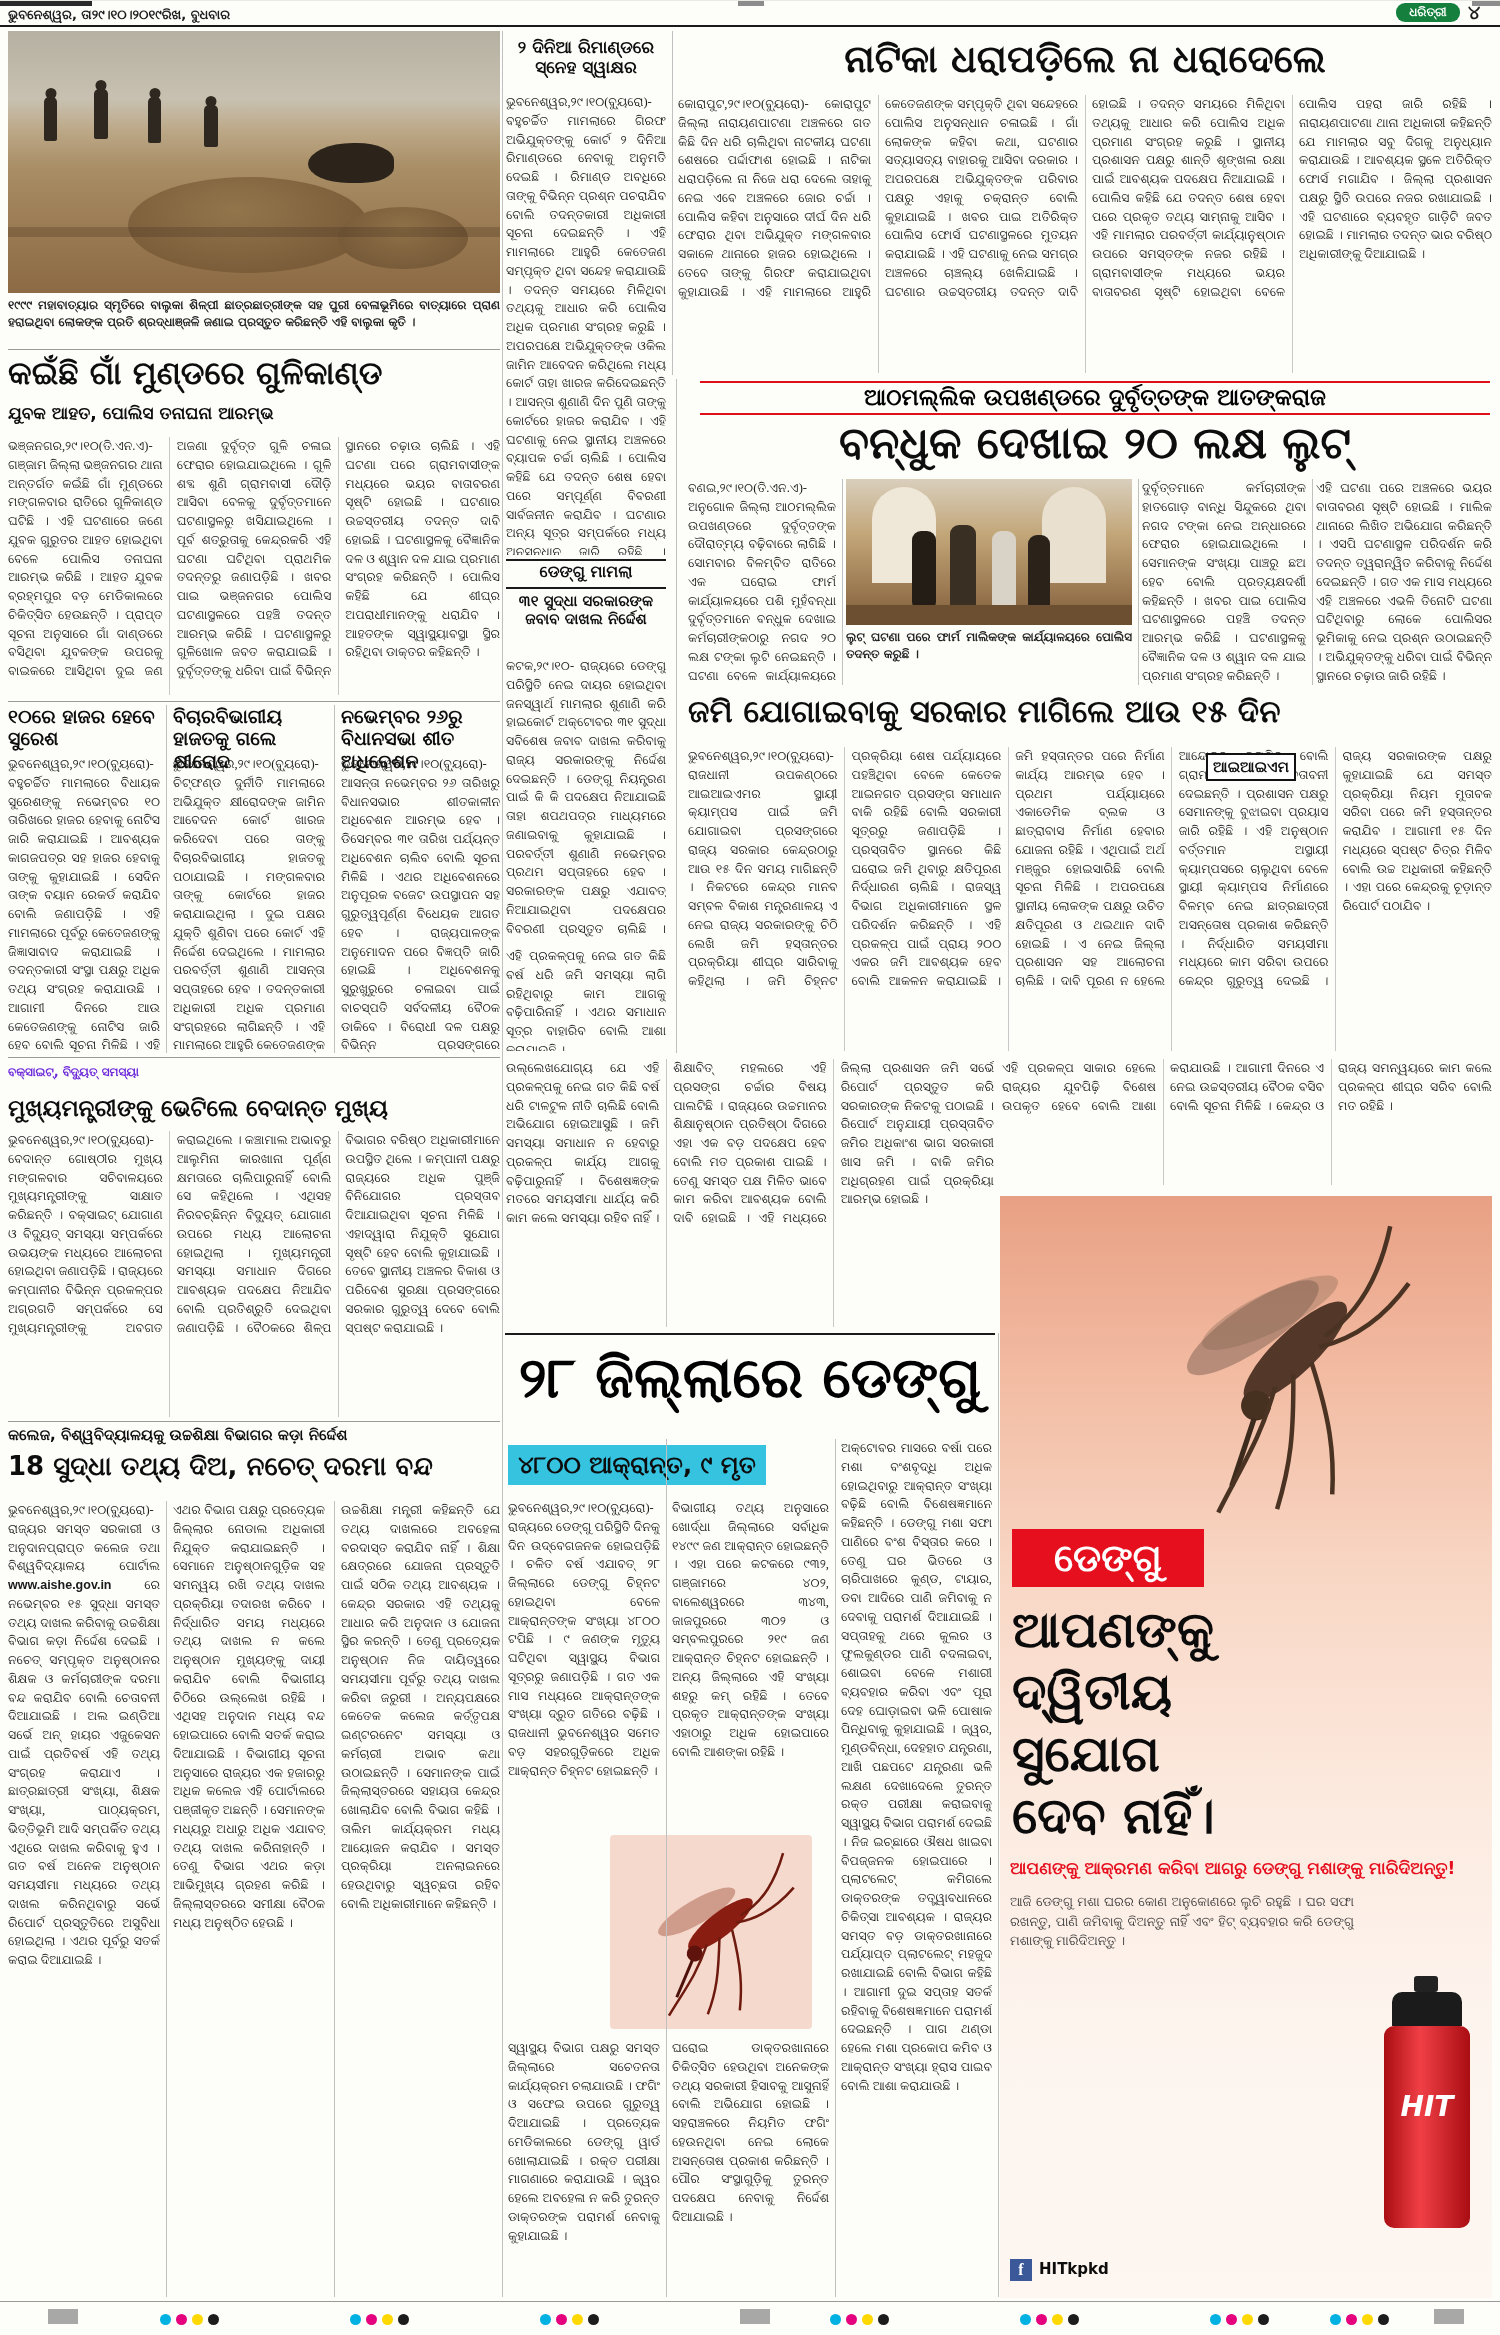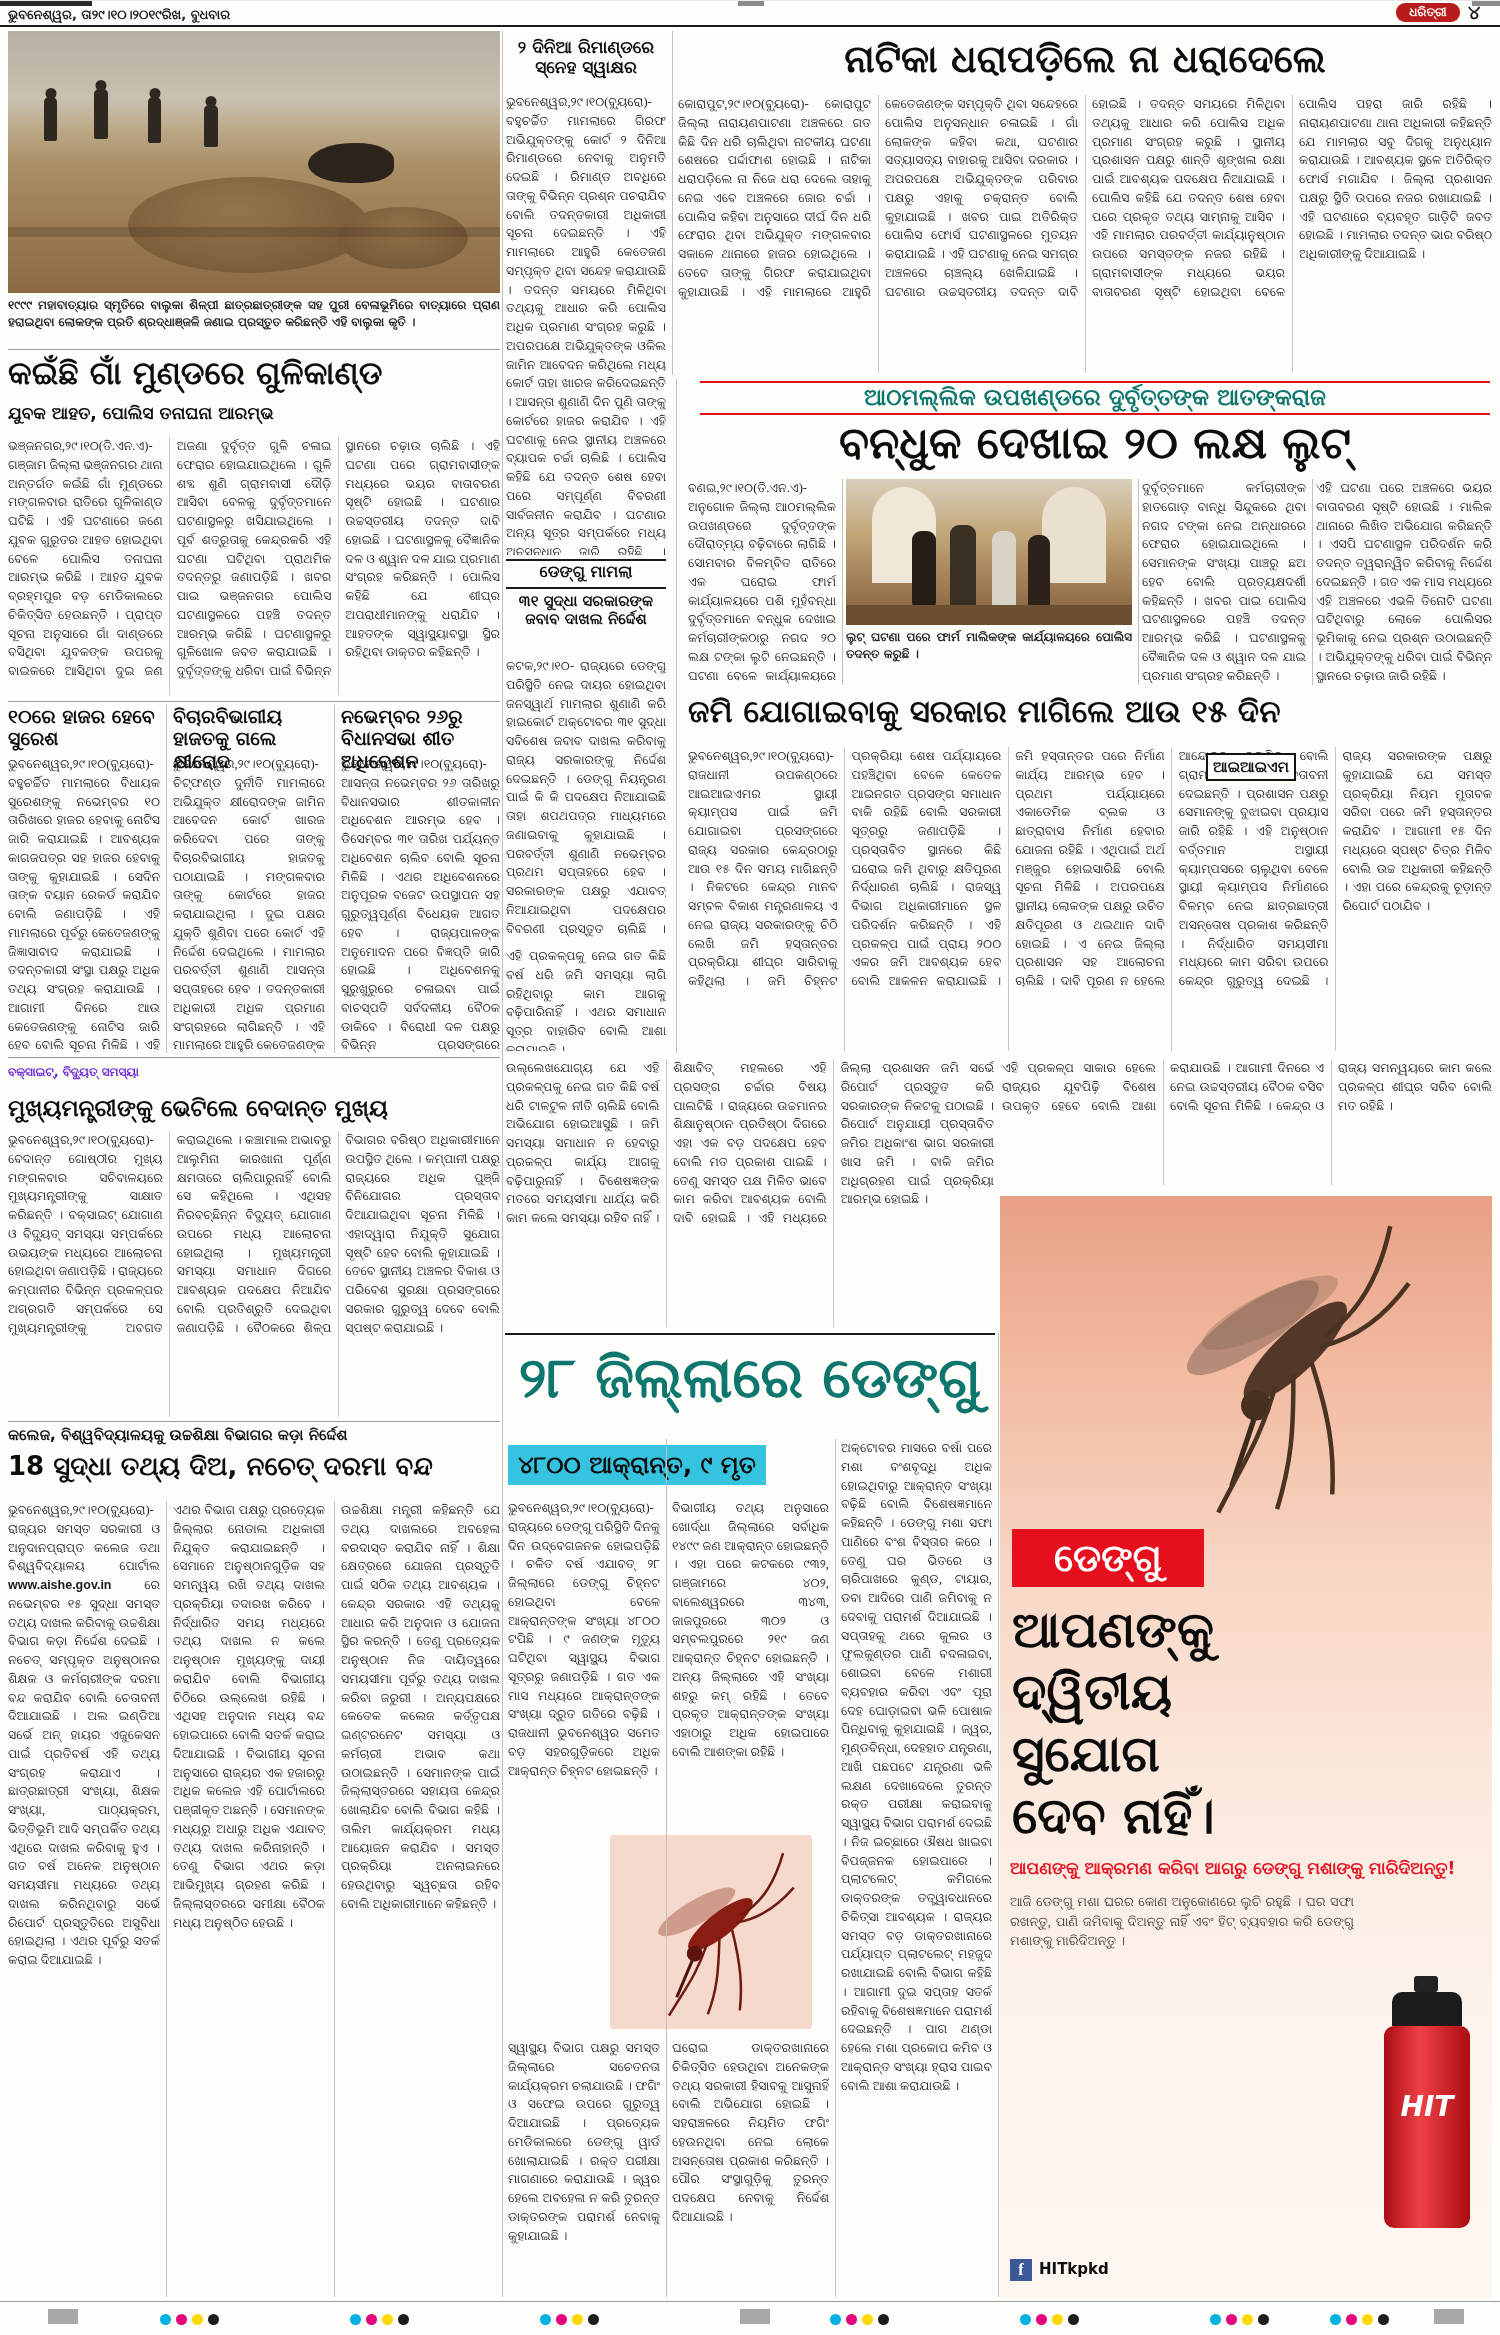--- a/index.html
+++ b/index.html
@@ -14,39 +14,39 @@
   .cols3{column-count:3;column-gap:14px;column-rule:1px solid #c8c8c8}
   .cols4{column-count:4;column-gap:14px;column-rule:1px solid #c8c8c8}
   .cols5{column-count:5;column-gap:14px;column-rule:1px solid #c8c8c8}
   .vr{position:absolute;width:1px;background:#c0c0c0}
   .hr{position:absolute;background:#1a1a1a}
   .hr-light{position:absolute;background:#9a9a9a}
   .photo{position:absolute;overflow:hidden}
   .fig{position:absolute;background:#2e2820;border-radius:5px 5px 2px 2px}
   .fig .head{position:absolute;left:50%;top:-9px;transform:translateX(-50%);width:11px;height:11px;
              border-radius:50%;background:#2e2820}
-  .red{color:#0f766e}
+  .red{color:#000000}
   .cyanbar{background:#35c3e0}
   .dot{display:inline-block;width:11px;height:11px;border-radius:50%;margin-right:5px}
   .d-c{background:#00b1e1}.d-m{background:#e5007d}.d-y{background:#ffd800}.d-k{background:#1c1c1c}
   .graytab{position:absolute;height:15px;background:#a8a8a6}
   .adline{font-weight:bold;color:#0b0b0b;font-family:"DejaVu Sans","Liberation Sans",sans-serif;
           font-size:50px;line-height:1.22}
 </style>
 </head>
 <body>
 
 <div class="page">
 
   <div class="abs" style="left:0;top:0;width:92px;height:5px;background:#2a2a2a"></div>
   <div class="abs" style="left:738px;top:0;width:26px;height:5px;background:#8c8c8c"></div>
   <div class="abs" style="left:1472px;top:0;width:28px;height:5px;background:#8c8c8c"></div>
 
   <div class="abs" style="left:8px;top:6px;font-size:13px;font-weight:bold;font-family:'DejaVu Sans','Liberation Sans',sans-serif">ଭୁବନେଶ୍ୱର, ତା୨୯।୧୦।୨୦୧୯ରିଖ, ବୁଧବାର</div>
-  <div class="abs" style="left:1396px;top:2px;width:64px;height:19px;background:#b91c1c;border-radius:9px;color:#fff;
+  <div class="abs" style="left:1396px;top:2px;width:64px;height:19px;background:#15803d;border-radius:9px;color:#fff;
        font-size:12px;font-weight:bold;text-align:center;line-height:19px;font-family:'DejaVu Sans','Liberation Sans',sans-serif">ଧରିତ୍ରୀ</div>
   <div class="abs" style="left:1468px;top:0;font-size:19px;font-weight:bold;font-family:'DejaVu Sans','Liberation Sans',sans-serif">୪</div>
   <div class="hr" style="left:0;top:24px;width:1500px;height:2px"></div>
 
   <div class="photo" style="left:8px;top:30px;width:492px;height:262px;
        background:linear-gradient(180deg,#b6b0a2 0%,#c8c1b1 26%,#bca887 38%,#a98e66 52%,#9a7a52 76%,#8c6b44 100%)">
     <div class="fig" style="left:36px;top:66px;width:13px;height:44px">
         <span class="head"></span>
       </div>
     <div class="fig" style="left:86px;top:58px;width:14px;height:50px">

